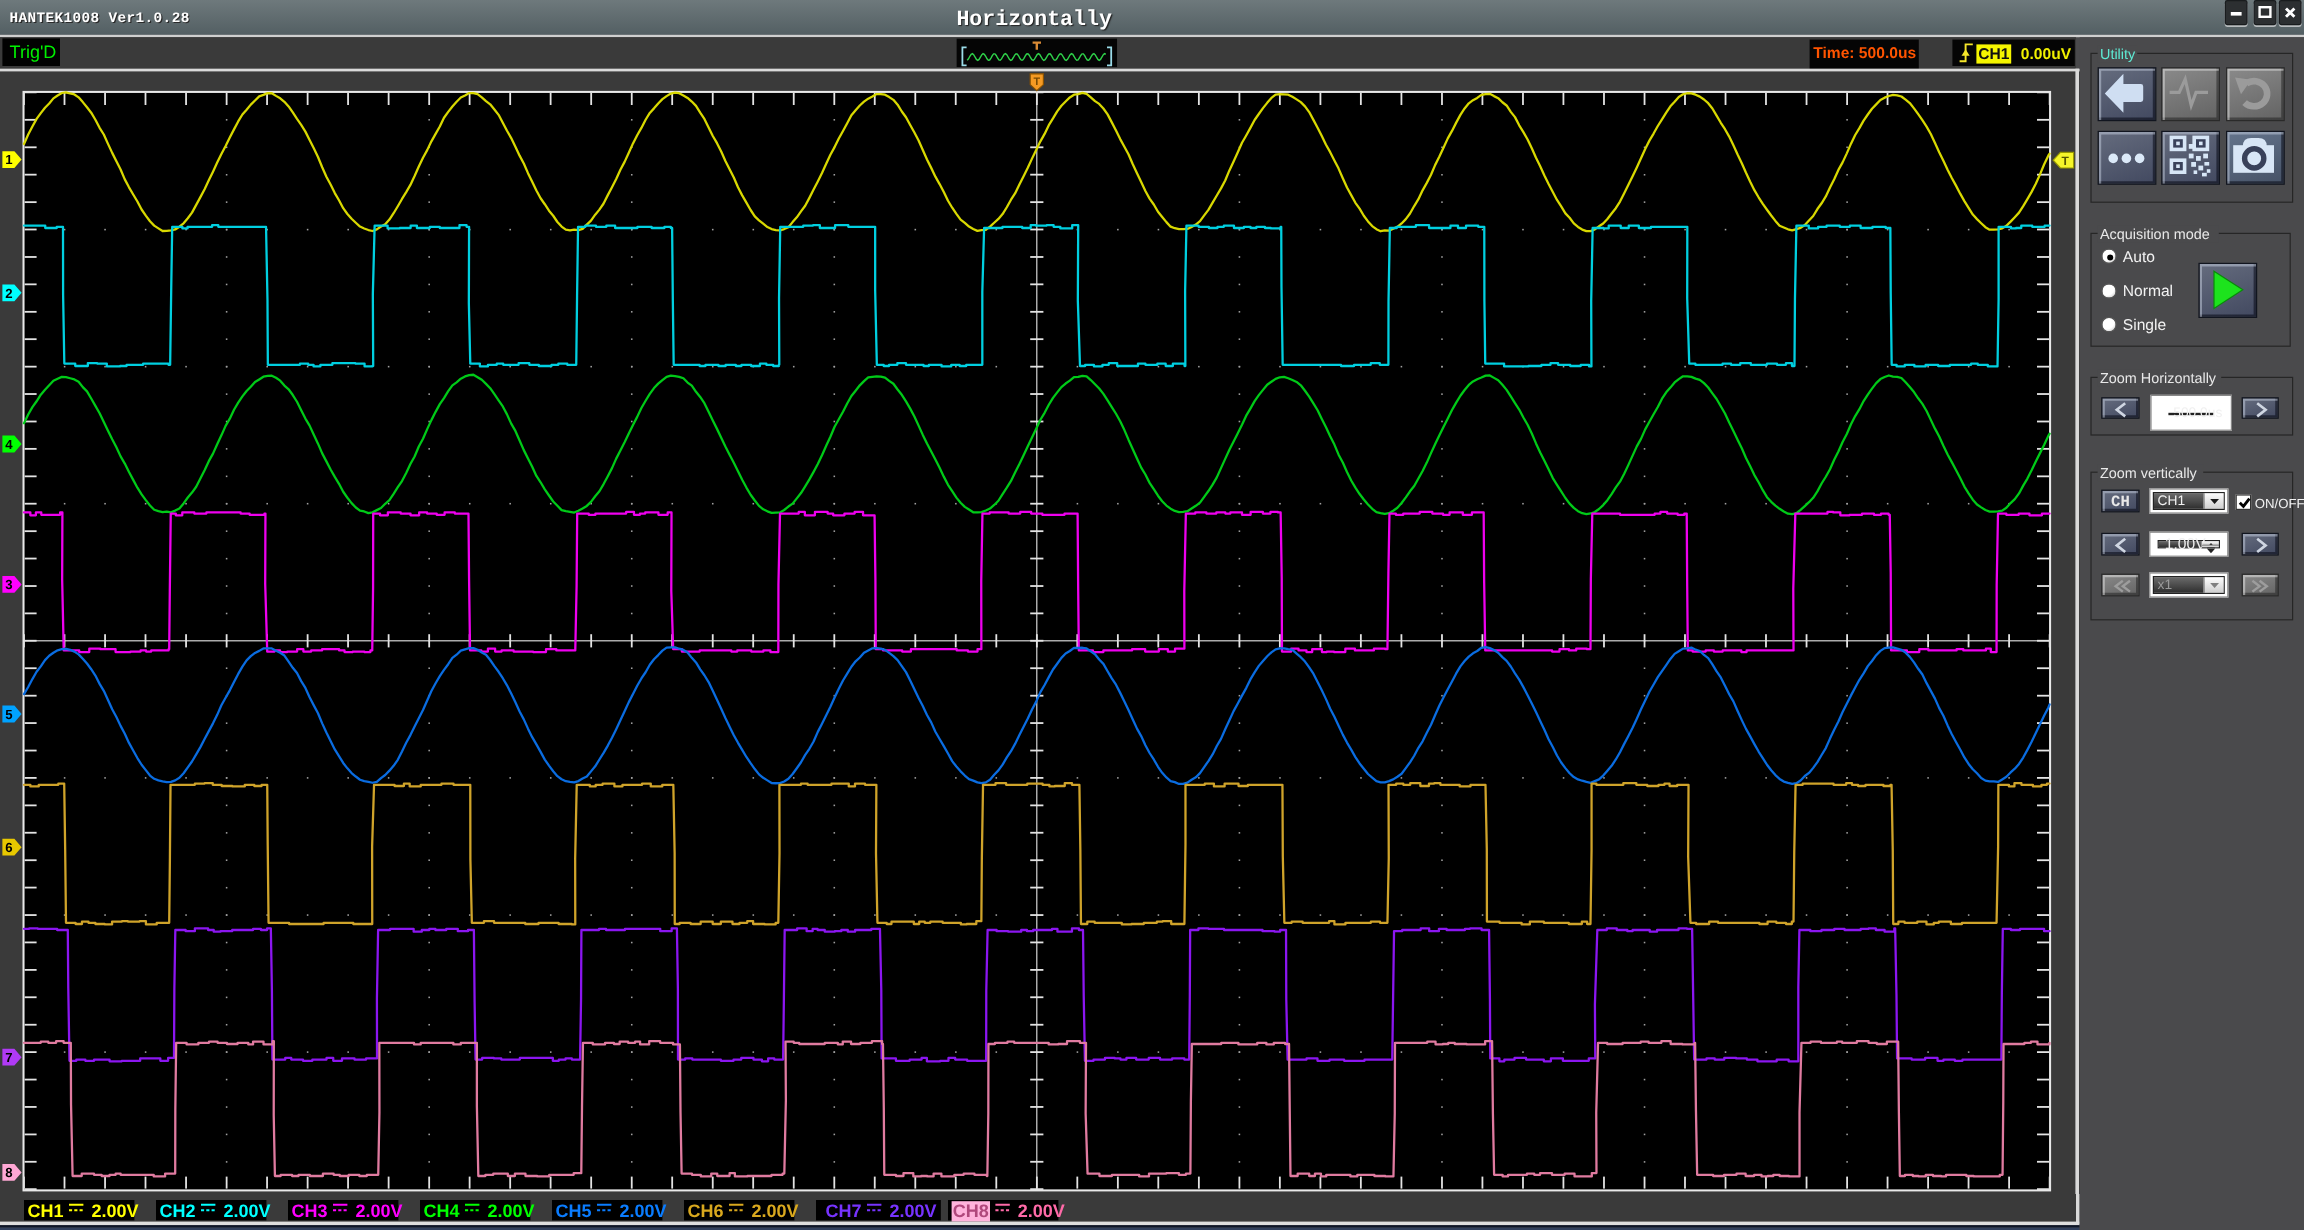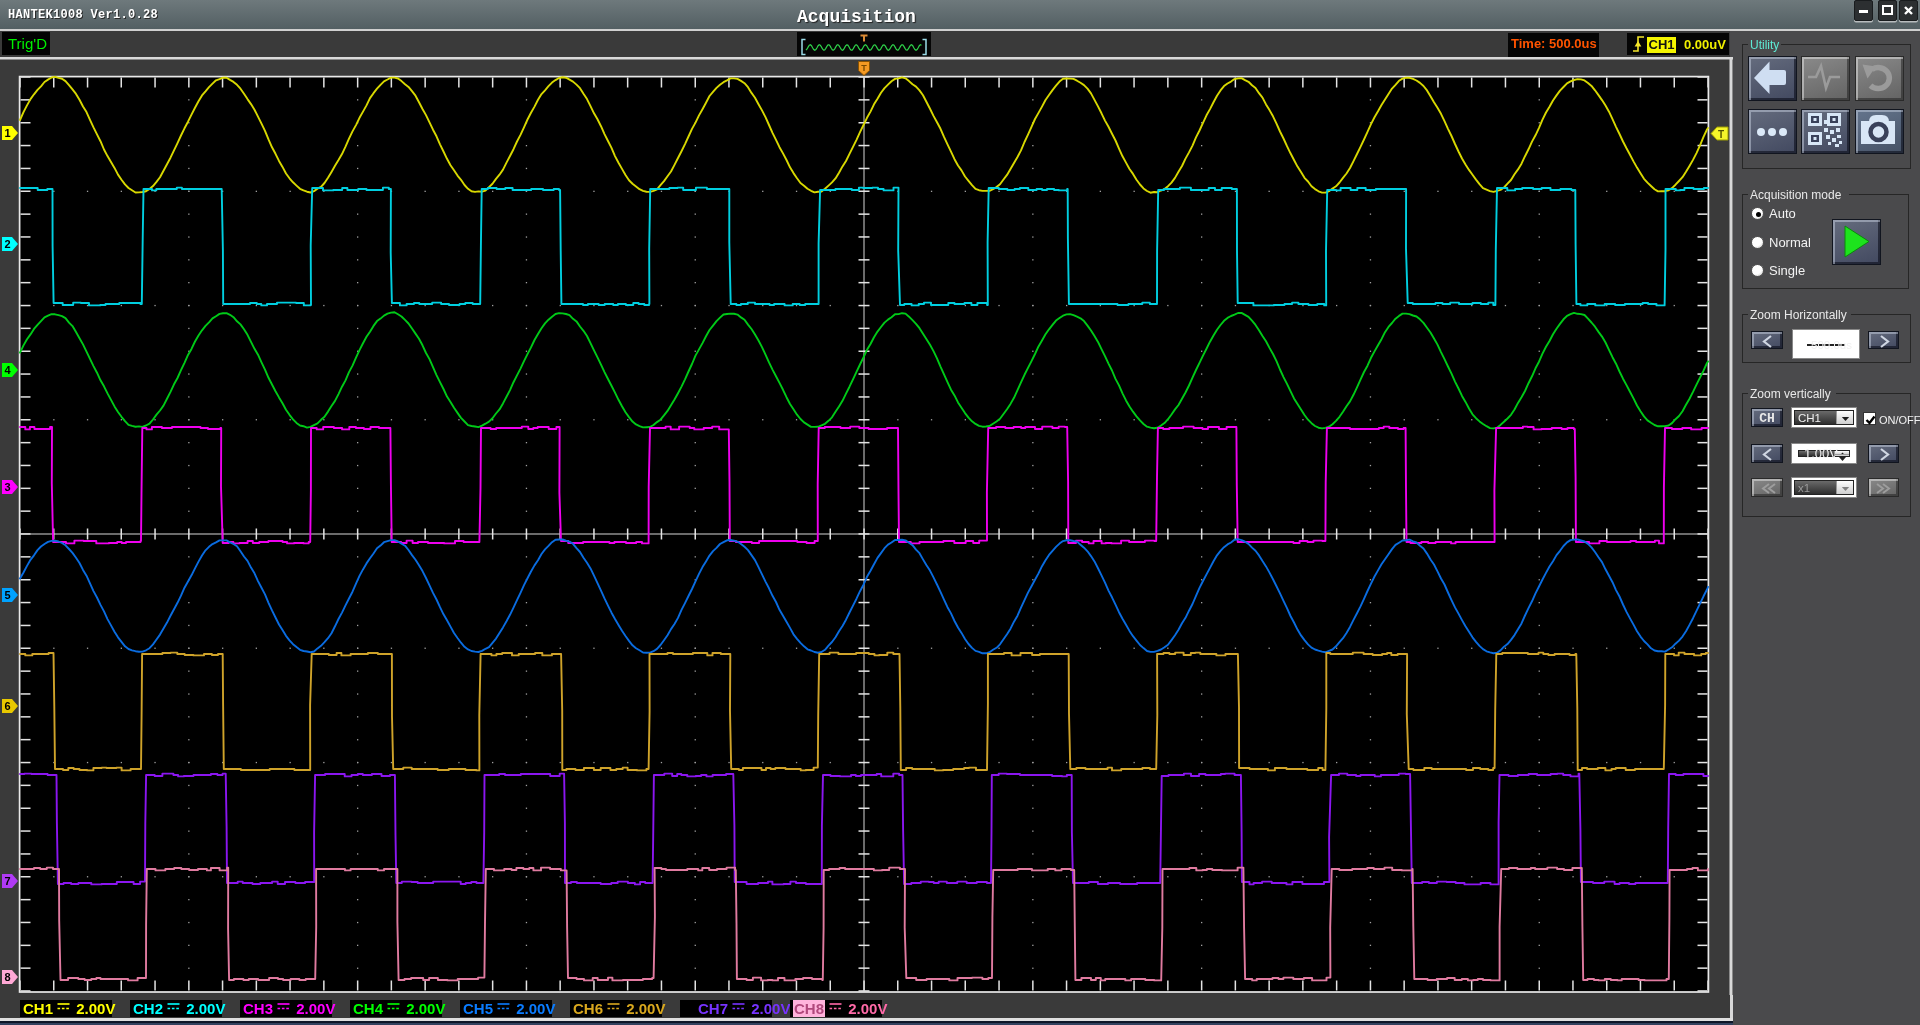--- a/index.html
+++ b/index.html
@@ -2,21 +2,21 @@
 <html><head><meta charset="utf-8"><title>Oscilloscope</title>
 <style>
 *{margin:0;padding:0;box-sizing:border-box}
 body{width:1920px;height:1025px;overflow:hidden;background:#4a4a4c;font-family:"Liberation Sans",sans-serif;position:relative}
 </style></head>
 <body>
 
 <div style="position:absolute;left:0;top:0;width:1920px;height:29px;background:linear-gradient(#6e797c,#535f63)"></div>
 <div style="position:absolute;left:0;top:29px;width:1920px;height:2px;background:#cfcfcf"></div>
 <div style="position:absolute;left:8px;top:7px;color:#fff;text-shadow:1px 1px 0 #2a2a2a;font:bold 12px/16px 'Liberation Mono',monospace;letter-spacing:0.3px">HANTEK1008 Ver1.0.28</div>
-<div style="position:absolute;left:797px;top:7px;color:#fff;text-shadow:1px 1px 1px #222;font:bold 18px/20px 'Liberation Mono',monospace">Acquisition</div>
+<div style="position:absolute;left:797px;top:7px;color:#fff;text-shadow:1px 1px 1px #222;font:bold 18px/20px 'Liberation Mono',monospace">Horizontally</div>
 
 <div style="position:absolute;left:1854px;top:0;width:19px;height:21px;background:#2c2f31;border:1px solid #191c1e;border-radius:2px;box-shadow:0 1.5px 0 #b8bcbe"><svg width="17" height="19" viewBox="0 0 17 19" xmlns="http://www.w3.org/2000/svg">
       <rect x="4" y="9" width="9" height="3" fill="#fff"></rect>
     </svg></div>
 <div style="position:absolute;left:1877.5px;top:0;width:19px;height:21px;background:#2c2f31;border:1px solid #191c1e;border-radius:2px;box-shadow:0 1.5px 0 #b8bcbe"><svg width="17" height="19" viewBox="0 0 17 19" xmlns="http://www.w3.org/2000/svg">
       <rect x="4" y="5" width="9" height="8" fill="none" stroke="#fff" stroke-width="2"></rect>
     </svg></div>
 <div style="position:absolute;left:1899px;top:0;width:19px;height:21px;background:#2c2f31;border:1px solid #191c1e;border-radius:2px;box-shadow:0 1.5px 0 #b8bcbe"><svg width="17" height="19" viewBox="0 0 17 19" xmlns="http://www.w3.org/2000/svg">
       <path d="M5 6 L12 13 M12 6 L5 13" stroke="#fff" stroke-width="2.4"></path>
     </svg></div>
@@ -981,21 +981,21 @@
       <path d="M1.5 8.5 H13.5" stroke="#00ff00" stroke-width="1.6" stroke-dasharray="2.6 1.8"></path>
     </svg>&nbsp;2.00V</div>
 <div style="position:absolute;left:460px;top:1000px;width:92px;height:17px;background:#000;color:#0a7cff;font:bold 15px/17px 'Liberation Sans',sans-serif;white-space:nowrap;padding-left:3px">CH5<svg width="15" height="12" viewBox="0 0 15 12" style="margin:0 1px 2px 3px" xmlns="http://www.w3.org/2000/svg">
       <path d="M1.5 4 H13.5" stroke="#0a7cff" stroke-width="1.6"></path>
       <path d="M1.5 8.5 H13.5" stroke="#0a7cff" stroke-width="1.6" stroke-dasharray="2.6 1.8"></path>
     </svg>&nbsp;2.00V</div>
 <div style="position:absolute;left:570px;top:1000px;width:92px;height:17px;background:#000;color:#d9a81e;font:bold 15px/17px 'Liberation Sans',sans-serif;white-space:nowrap;padding-left:3px">CH6<svg width="15" height="12" viewBox="0 0 15 12" style="margin:0 1px 2px 3px" xmlns="http://www.w3.org/2000/svg">
       <path d="M1.5 4 H13.5" stroke="#d9a81e" stroke-width="1.6"></path>
       <path d="M1.5 8.5 H13.5" stroke="#d9a81e" stroke-width="1.6" stroke-dasharray="2.6 1.8"></path>
     </svg>&nbsp;2.00V</div>
-<div style="position:absolute;left:680px;top:1000px;width:92px;height:17px;background:#000;color:#7733ff;font:bold 15px/17px 'Liberation Sans',sans-serif;white-space:nowrap;padding-left:18px">CH7<svg width="15" height="12" viewBox="0 0 15 12" style="margin:0 1px 2px 3px" xmlns="http://www.w3.org/2000/svg">
+<div style="position:absolute;left:680px;top:1000px;width:104px;height:17px;background:#000;color:#7733ff;font:bold 15px/17px 'Liberation Sans',sans-serif;white-space:nowrap;padding-left:8px">CH7<svg width="15" height="12" viewBox="0 0 15 12" style="margin:0 1px 2px 3px" xmlns="http://www.w3.org/2000/svg">
       <path d="M1.5 4 H13.5" stroke="#7733ff" stroke-width="1.6"></path>
       <path d="M1.5 8.5 H13.5" stroke="#7733ff" stroke-width="1.6" stroke-dasharray="2.6 1.8"></path>
     </svg>&nbsp;2.00V</div>
 <div style="position:absolute;left:790px;top:1000px;width:92px;height:17px;background:#000;color:#ff6aa8;font:bold 15px/17px 'Liberation Sans',sans-serif;white-space:nowrap;padding-left:3px"><span style="background:#ffb3dc;color:#b0487c;padding:0 1px">CH8</span><svg width="15" height="12" viewBox="0 0 15 12" style="margin:0 1px 2px 3px" xmlns="http://www.w3.org/2000/svg">
       <path d="M1.5 4 H13.5" stroke="#ff6aa8" stroke-width="1.6"></path>
       <path d="M1.5 8.5 H13.5" stroke="#ff6aa8" stroke-width="1.6" stroke-dasharray="2.6 1.8"></path>
     </svg>&nbsp;2.00V</div>
 <div style="position:absolute;left:1729.5px;top:995px;width:3px;height:25px;background:#d9d9d9"></div>
 <div style="position:absolute;left:0;top:1018px;width:1733px;height:2.5px;background:#dedede"></div>
 <div style="position:absolute;left:0;top:1020.5px;width:1733px;height:2.5px;background:#0e1628"></div>

